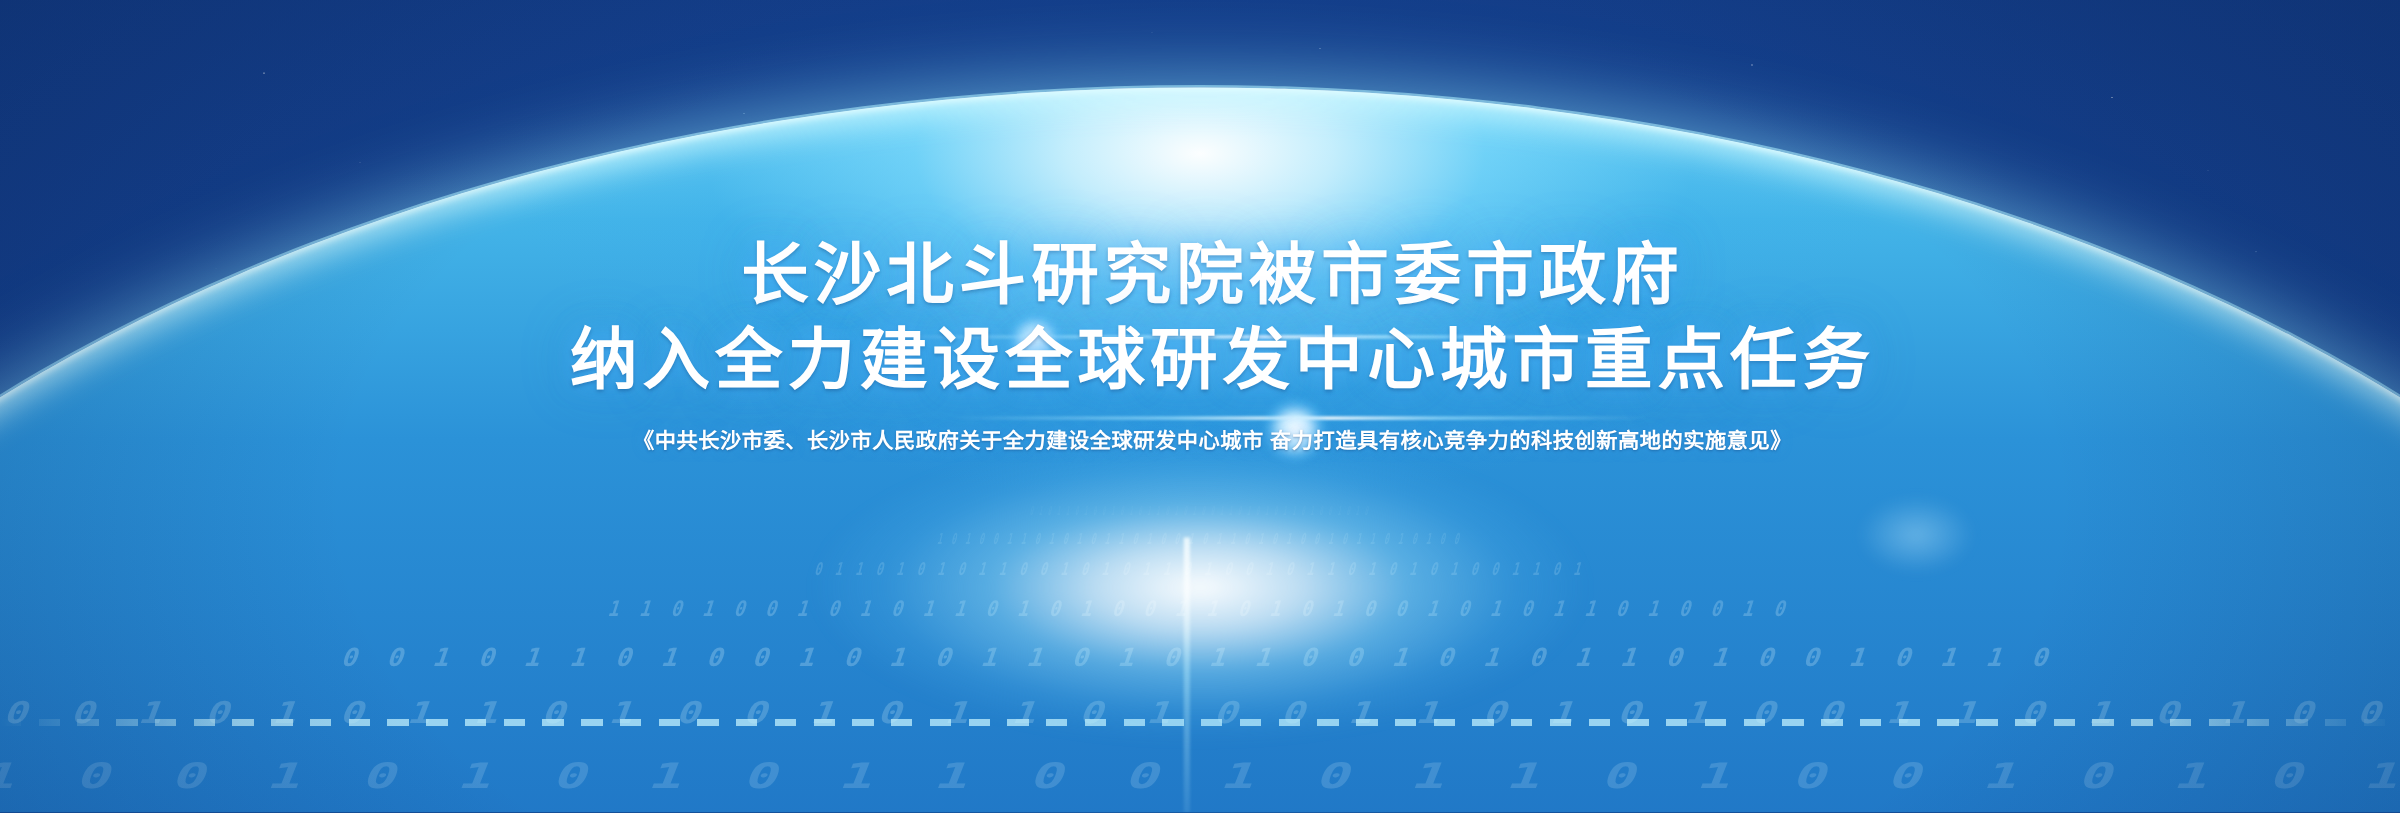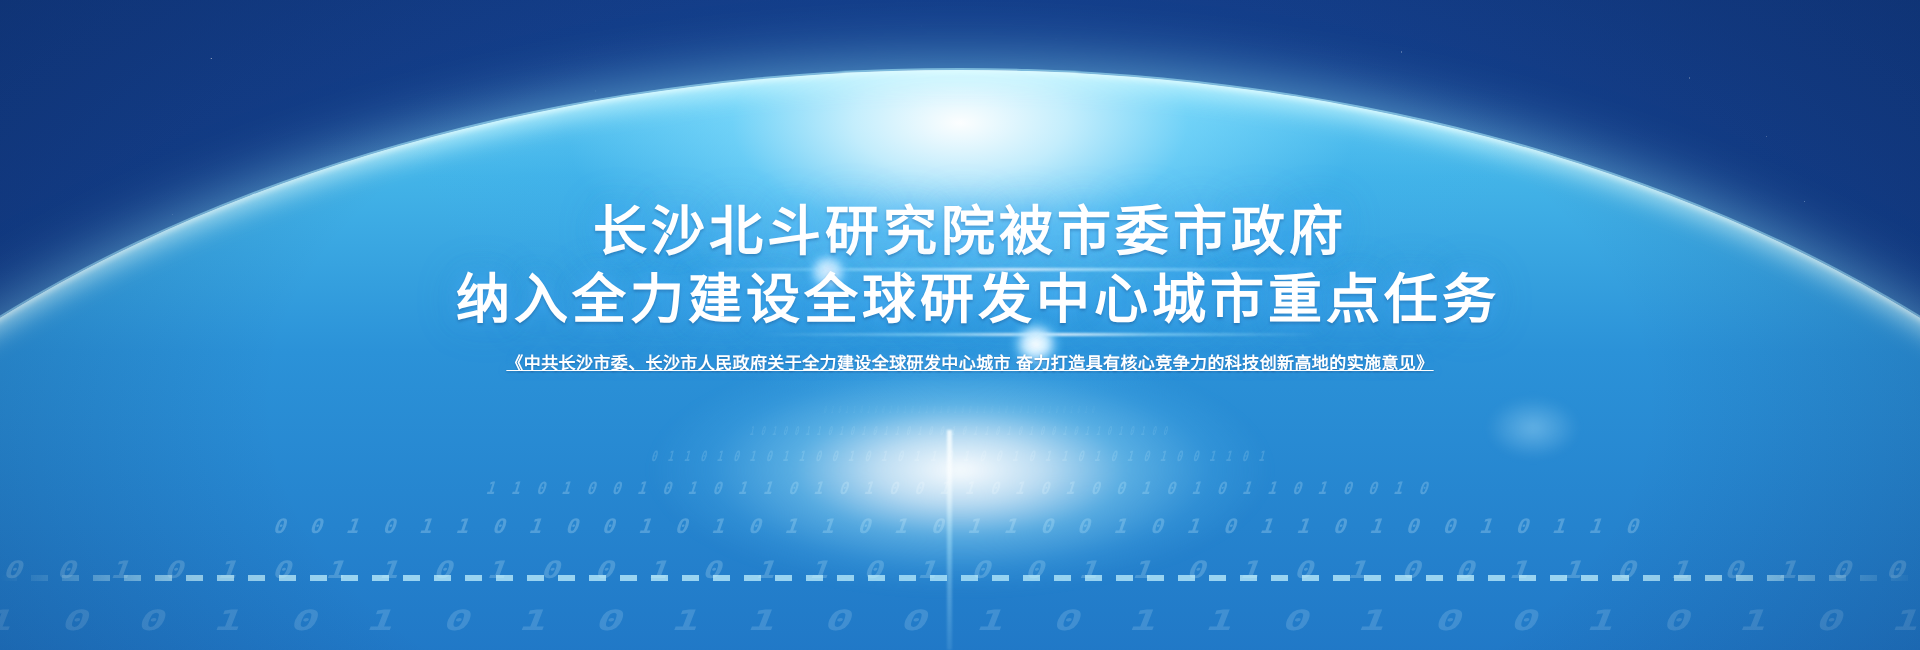--- a/index.html
+++ b/index.html
@@ -218,21 +218,20 @@
   .subs{margin-top:14px;}
   .sub{
     display:block;
     color:#ffffff;
     font-family:"Liberation Sans","DejaVu Sans",sans-serif;
     font-weight:700;
     font-size:17px;
     line-height:33px;
     letter-spacing:.4px;
     text-shadow:0 0 9px rgba(60,160,240,.55),0 1px 2px rgba(10,45,95,.45);
-    text-decoration:underline;
   }
   
   .vignette{
     position:absolute;inset:0;pointer-events:none;
     background:radial-gradient(ellipse 1250px 700px at 50% 62%,
        transparent 55%, rgba(8,35,86,.30) 100%);
   }
 </style>
 </head>
 <body>
@@ -267,21 +266,21 @@
   <div class="dashline"></div>
   <div class="vbeam"></div>
   <div class="corehalo"></div>
 
   <div class="streak a"></div>
   <div class="streak b"></div>
   <div class="flare f1"></div>
   <div class="flare f2"></div>
   <div class="flare f3"></div>
 
-  <div class="content" style="top:197px;padding-left:20px;">
+  <div class="content" style="top:186px;padding-left:20px;">
     <h1 class="headline">
       <span class="l1">长沙北斗研究院被市委市政府</span>
       <span class="l2">纳入全力建设全球研发中心城市重点任务</span>
     </h1>
     <div class="subs">
       <span class="sub">《中共长沙市委、长沙市人民政府关于全力建设全球研发中心城市 奋力打造具有核心竞争力的科技创新高地的实施意见》</span>
     </div>
   </div>
 
   <div class="vignette"></div>

